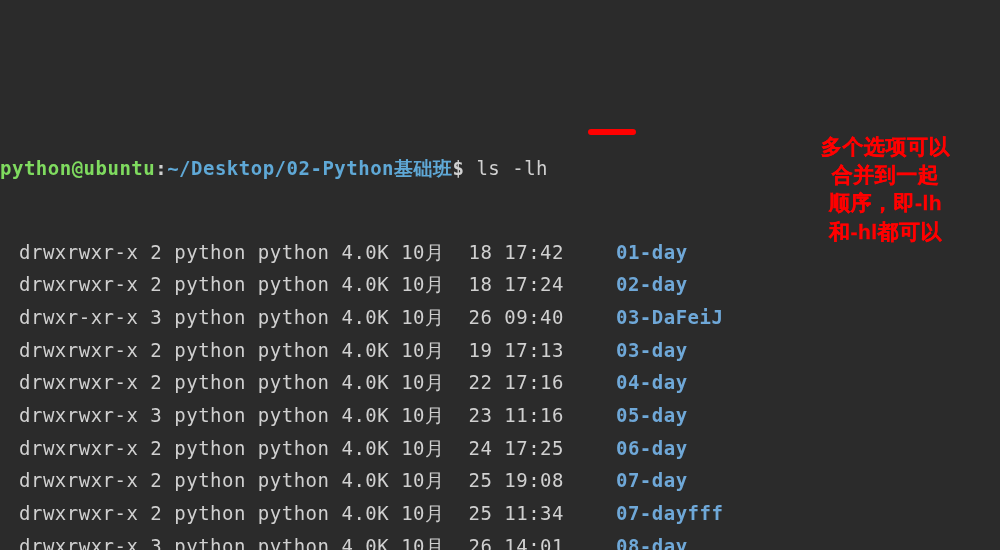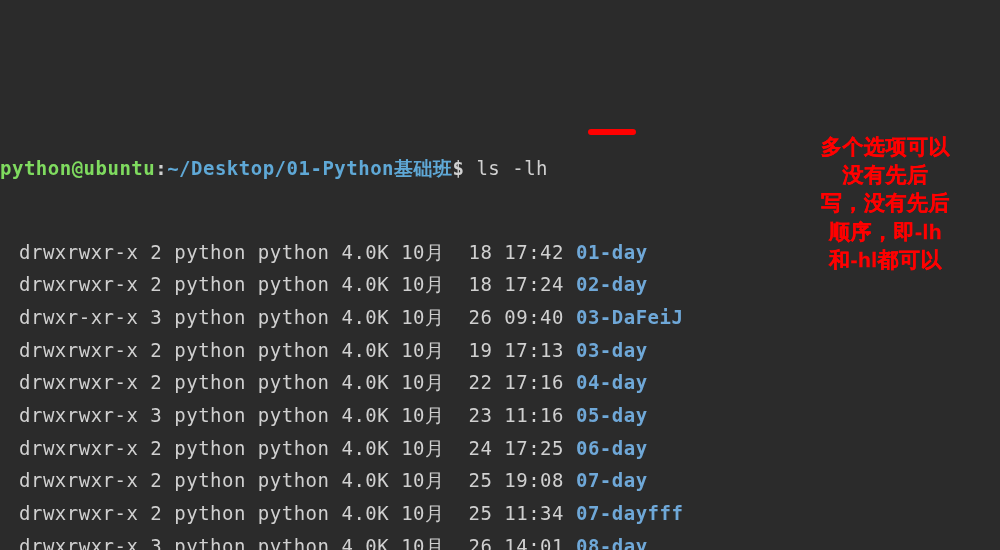--- a/index.html
+++ b/index.html
@@ -32,21 +32,21 @@
     .total-line { color: #f0f0f0; }
     .row { color: #d0d0d0; }
     .col-perms { display: inline-block; padding-left: 19px; }
     .col-links { display: inline-block; }
     .col-user { display: inline-block; }
     .col-group { display: inline-block; }
     .col-size { display: inline-block; }
     .col-month { display: inline-block; margin-top: 7px; }
     .col-day { display: inline-block; }
     .col-time { display: inline-block; }
-    .fname { display: inline-block; }
+    .fname { display: inline-block; margin-left: 40px; }
     .dir-name { color: #6fa8d8; font-weight: bold; }
     .red-underline {
       position: absolute;
       top: 24px;
       left: 588px;
       width: 48px;
       height: 6px;
       background: #ff0000;
       border-radius: 3px;
     }
@@ -65,26 +65,25 @@
       -webkit-text-stroke: 0.3px #ff0000;
     }
     .annotation div { white-space: nowrap; }
   </style>
 </head>
 <body>
 
 
 
 <div class="terminal">
-  <div><span class="prompt-user">python@ubuntu</span><span class="prompt-colon">:</span><span class="prompt-path">~/Desktop/01-Python基础班</span><span class="prompt-dollar">$</span> <span class="command">ls -lh</span></div>
+  <div><span class="prompt-user">python@ubuntu</span><span class="prompt-colon">:</span><span class="prompt-path">~/Desktop/02-Python基础班</span><span class="prompt-dollar">$</span> <span class="command">ls -lh</span></div>
   <div id="rows-container"><div class="row"><span class="col-perms">drwxrwxr-x</span> <span class="col-links">2</span> <span class="col-user">python</span> <span class="col-group">python</span> <span class="col-size">4.0K</span> <span class="col-month">10月</span> <span class="col-day"> 18</span> <span class="col-time">17:42</span> <span class="fname dir-name">01-day</span></div><div class="row"><span class="col-perms">drwxrwxr-x</span> <span class="col-links">2</span> <span class="col-user">python</span> <span class="col-group">python</span> <span class="col-size">4.0K</span> <span class="col-month">10月</span> <span class="col-day"> 18</span> <span class="col-time">17:24</span> <span class="fname dir-name">02-day</span></div><div class="row"><span class="col-perms">drwxr-xr-x</span> <span class="col-links">3</span> <span class="col-user">python</span> <span class="col-group">python</span> <span class="col-size">4.0K</span> <span class="col-month">10月</span> <span class="col-day"> 26</span> <span class="col-time">09:40</span> <span class="fname dir-name">03-DaFeiJ</span></div><div class="row"><span class="col-perms">drwxrwxr-x</span> <span class="col-links">2</span> <span class="col-user">python</span> <span class="col-group">python</span> <span class="col-size">4.0K</span> <span class="col-month">10月</span> <span class="col-day"> 19</span> <span class="col-time">17:13</span> <span class="fname dir-name">03-day</span></div><div class="row"><span class="col-perms">drwxrwxr-x</span> <span class="col-links">2</span> <span class="col-user">python</span> <span class="col-group">python</span> <span class="col-size">4.0K</span> <span class="col-month">10月</span> <span class="col-day"> 22</span> <span class="col-time">17:16</span> <span class="fname dir-name">04-day</span></div><div class="row"><span class="col-perms">drwxrwxr-x</span> <span class="col-links">3</span> <span class="col-user">python</span> <span class="col-group">python</span> <span class="col-size">4.0K</span> <span class="col-month">10月</span> <span class="col-day"> 23</span> <span class="col-time">11:16</span> <span class="fname dir-name">05-day</span></div><div class="row"><span class="col-perms">drwxrwxr-x</span> <span class="col-links">2</span> <span class="col-user">python</span> <span class="col-group">python</span> <span class="col-size">4.0K</span> <span class="col-month">10月</span> <span class="col-day"> 24</span> <span class="col-time">17:25</span> <span class="fname dir-name">06-day</span></div><div class="row"><span class="col-perms">drwxrwxr-x</span> <span class="col-links">2</span> <span class="col-user">python</span> <span class="col-group">python</span> <span class="col-size">4.0K</span> <span class="col-month">10月</span> <span class="col-day"> 25</span> <span class="col-time">19:08</span> <span class="fname dir-name">07-day</span></div><div class="row"><span class="col-perms">drwxrwxr-x</span> <span class="col-links">2</span> <span class="col-user">python</span> <span class="col-group">python</span> <span class="col-size">4.0K</span> <span class="col-month">10月</span> <span class="col-day"> 25</span> <span class="col-time">11:34</span> <span class="fname dir-name">07-dayfff</span></div><div class="row"><span class="col-perms">drwxrwxr-x</span> <span class="col-links">3</span> <span class="col-user">python</span> <span class="col-group">python</span> <span class="col-size">4.0K</span> <span class="col-month">10月</span> <span class="col-day"> 26</span> <span class="col-time">14:01</span> <span class="fname dir-name">08-day</span></div></div>
   <div class="red-underline"></div>
   <div class="annotation">
     <div>多个选项可以</div>
-    <div>没有先后</div>
-    <div>写，没有先后</div>
+    <div>合并到一起</div>
     <div>顺序，即-lh</div>
     <div>和-hl都可以</div>
   </div>
 </div>
 
 
 
 
 </body></html>

